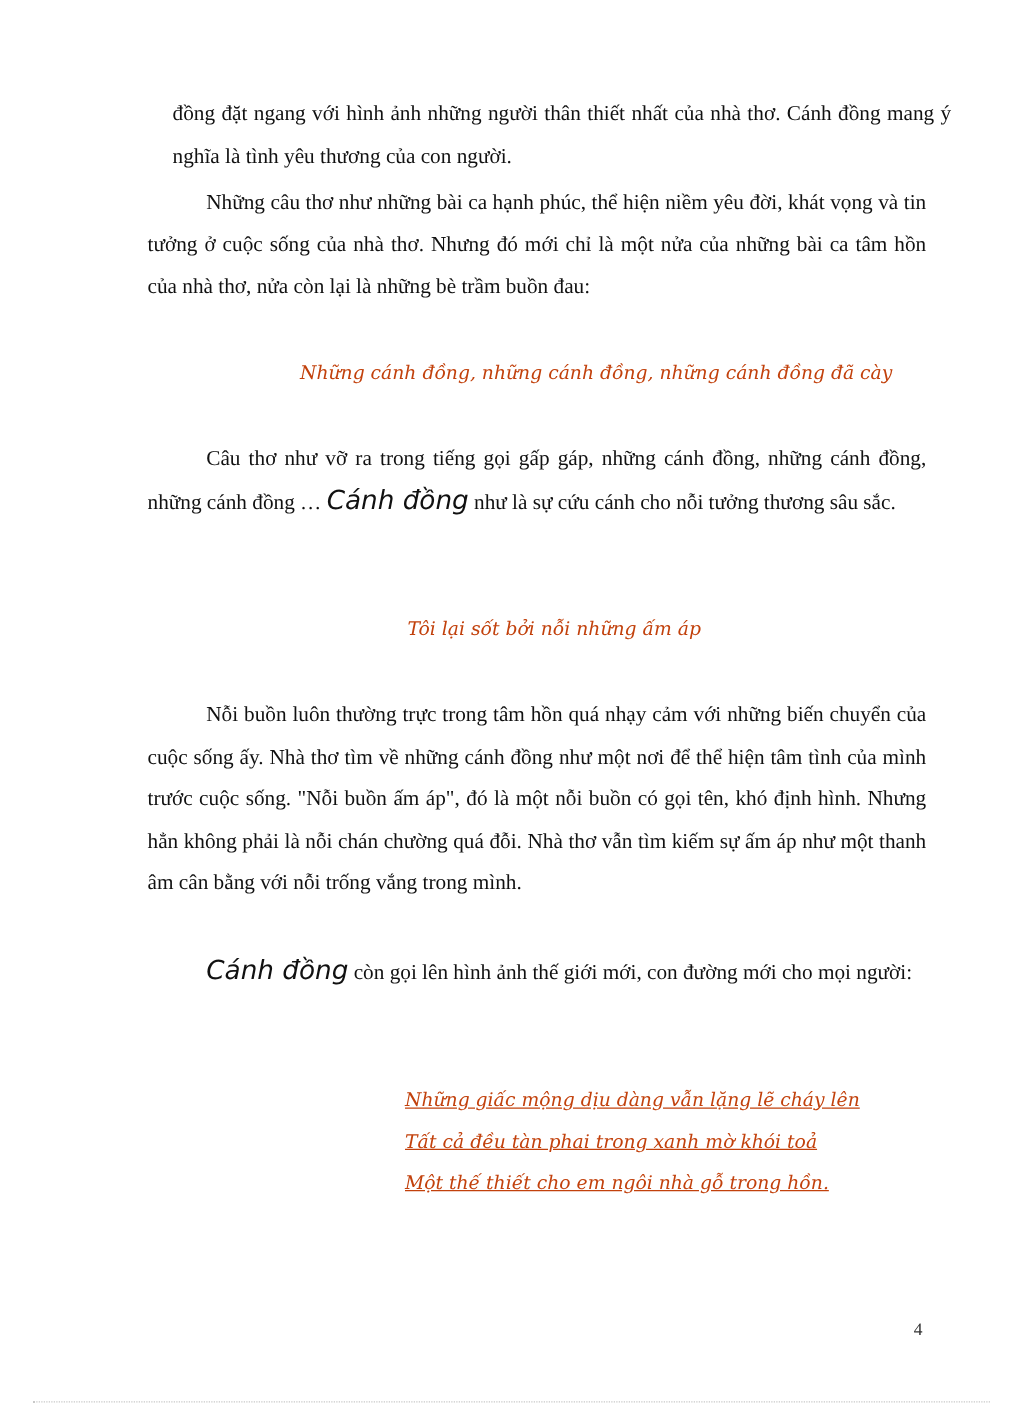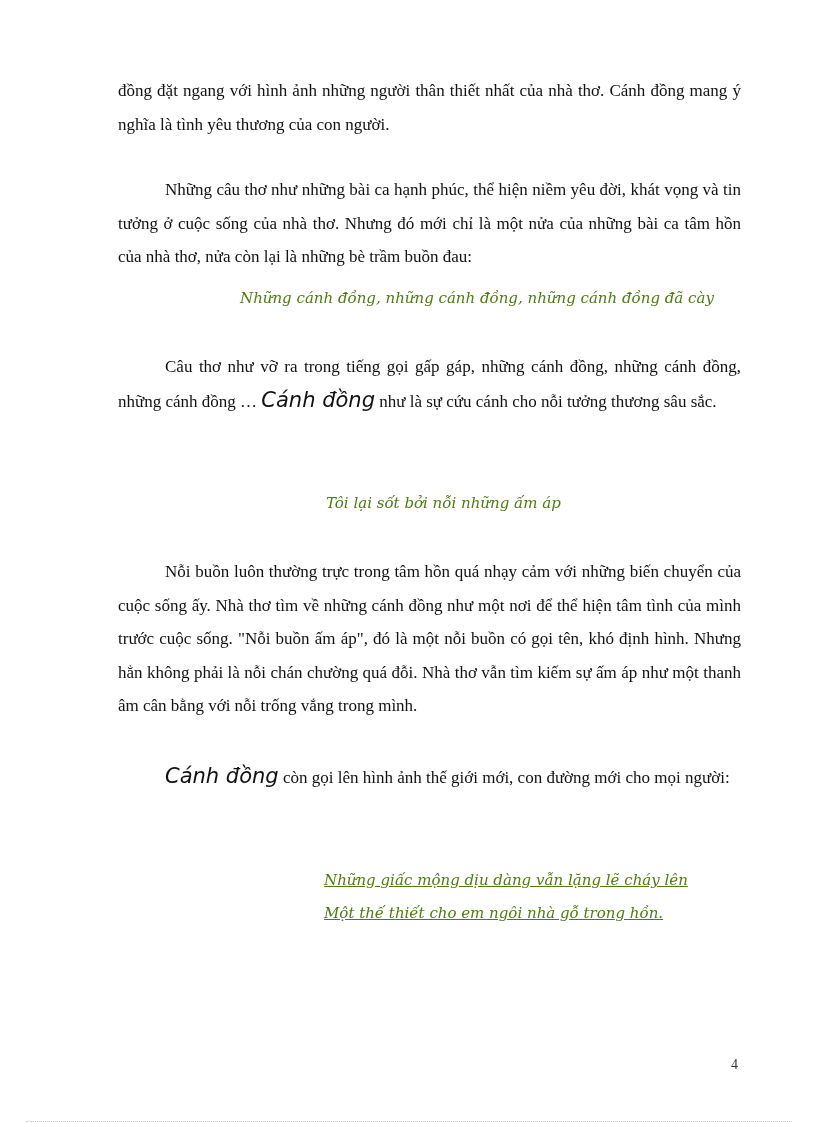--- a/index.html
+++ b/index.html
@@ -31,21 +31,21 @@
       text-align: justify;
       margin: 0;
     }
     .indent { text-indent: 47px; }
     .verse {
       position: absolute;
       font-family: "DejaVu Serif", serif;
       font-style: italic;
       font-size: 15px;
       line-height: 33px;
-      color: #4d7c0f;
+      color: #c2410c;
       margin: 0;
     }
     .verse div { white-space: nowrap; }
     .ital {
       font-family: "DejaVu Sans", sans-serif;
       font-style: italic;
       font-size: 21px;
     }
     .page-number {
       position: absolute;
@@ -62,39 +62,40 @@
       width: 766px;
       height: 0;
       border-top: 1px dotted #c8c8c8;
     }
   </style>
 </head>
 <body>
 
 <div class="page">
 
-  <p class="body-text" style="top:74px;">đồng đặt ngang với hình ảnh những người thân thiết nhất của nhà thơ. Cánh đồng mang ý nghĩa là tình yêu thương của con người.</p>
+  <p class="body-text" style="top:74px;margin-left:20px;">đồng đặt ngang với hình ảnh những người thân thiết nhất của nhà thơ. Cánh đồng mang ý nghĩa là tình yêu thương của con người.</p>
 
-  <p class="body-text indent" style="top:145px;margin-top:28px;">Những câu thơ như những bài ca hạnh phúc, thể hiện niềm yêu đời, khát vọng và tin tưởng ở cuộc sống của nhà thơ. Nhưng đó mới chỉ là một nửa của những bài ca tâm hồn của nhà thơ, nửa còn lại là những bè trầm buồn đau:</p>
+  <p class="body-text indent" style="top:145px;">Những câu thơ như những bài ca hạnh phúc, thể hiện niềm yêu đời, khát vọng và tin tưởng ở cuộc sống của nhà thơ. Nhưng đó mới chỉ là một nửa của những bài ca tâm hồn của nhà thơ, nửa còn lại là những bè trầm buồn đau:</p>
 
   <div class="verse" style="left:240px; top:282px;">
     <div>Những cánh đồng, những cánh đồng, những cánh đồng đã cày</div>
   </div>
 
   <p class="body-text indent" style="top:350px;"><span>Câu thơ như vỡ ra trong tiếng gọi gấp gáp, những cánh đồng, những cánh đồng, những cánh đồng … </span><span class="ital">Cánh đồng</span><span> như là sự cứu cánh cho nỗi tưởng thương sâu sắc.</span></p>
 
   <div class="verse" style="left:326px; top:487px;">
     <div>Tôi lại sốt bởi nỗi những ấm áp</div>
   </div>
 
   <p class="body-text indent" style="top:555px;">Nỗi buồn luôn thường trực trong tâm hồn quá nhạy cảm với những biến chuyển của cuộc sống ấy. Nhà thơ tìm về những cánh đồng như một nơi để thể hiện tâm tình của mình trước cuộc sống. "Nỗi buồn ấm áp", đó là một nỗi buồn có gọi tên, khó định hình. Nhưng hẳn không phải là nỗi chán chường quá đỗi. Nhà thơ vẫn tìm kiếm sự ấm áp như một thanh âm cân bằng với nỗi trống vắng trong mình.</p>
 
   <p class="body-text indent" style="top:760px;"><span class="ital">Cánh đồng</span><span> còn gọi lên hình ảnh thế giới mới, con đường mới cho mọi người:</span></p>
 
   <div class="verse" style="left:324px; top:864px;text-decoration:underline;">
     <div>Những giấc mộng dịu dàng vẫn lặng lẽ cháy lên</div>
+    <div>Tất cả đều tàn phai trong xanh mờ khói toả</div>
     <div>Một thế thiết cho em ngôi nhà gỗ trong hồn.</div>
   </div>
 
   <div class="page-number">4</div>
 
   <div class="page-edge"></div>
 </div>
 
 </body></html>

